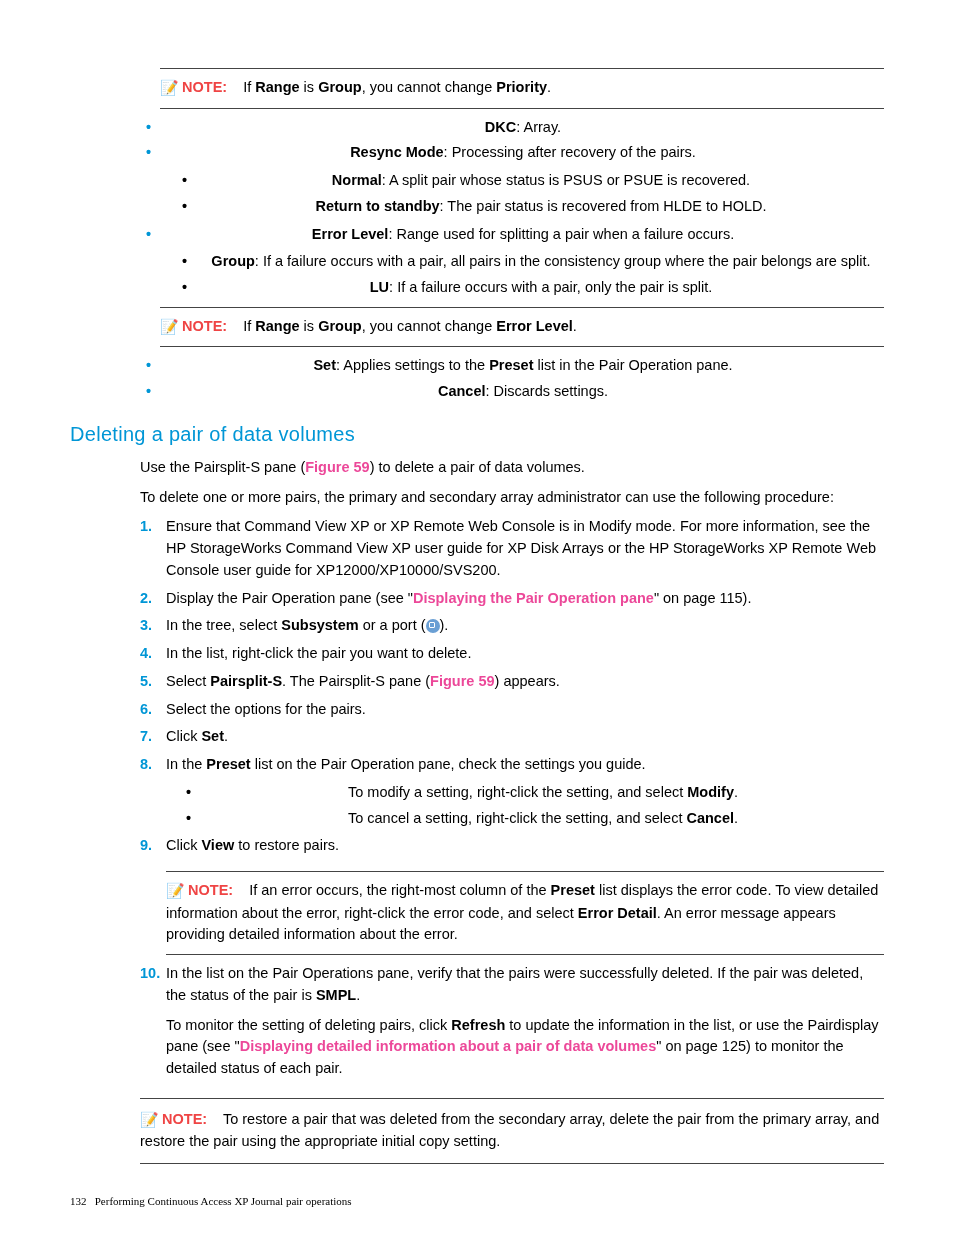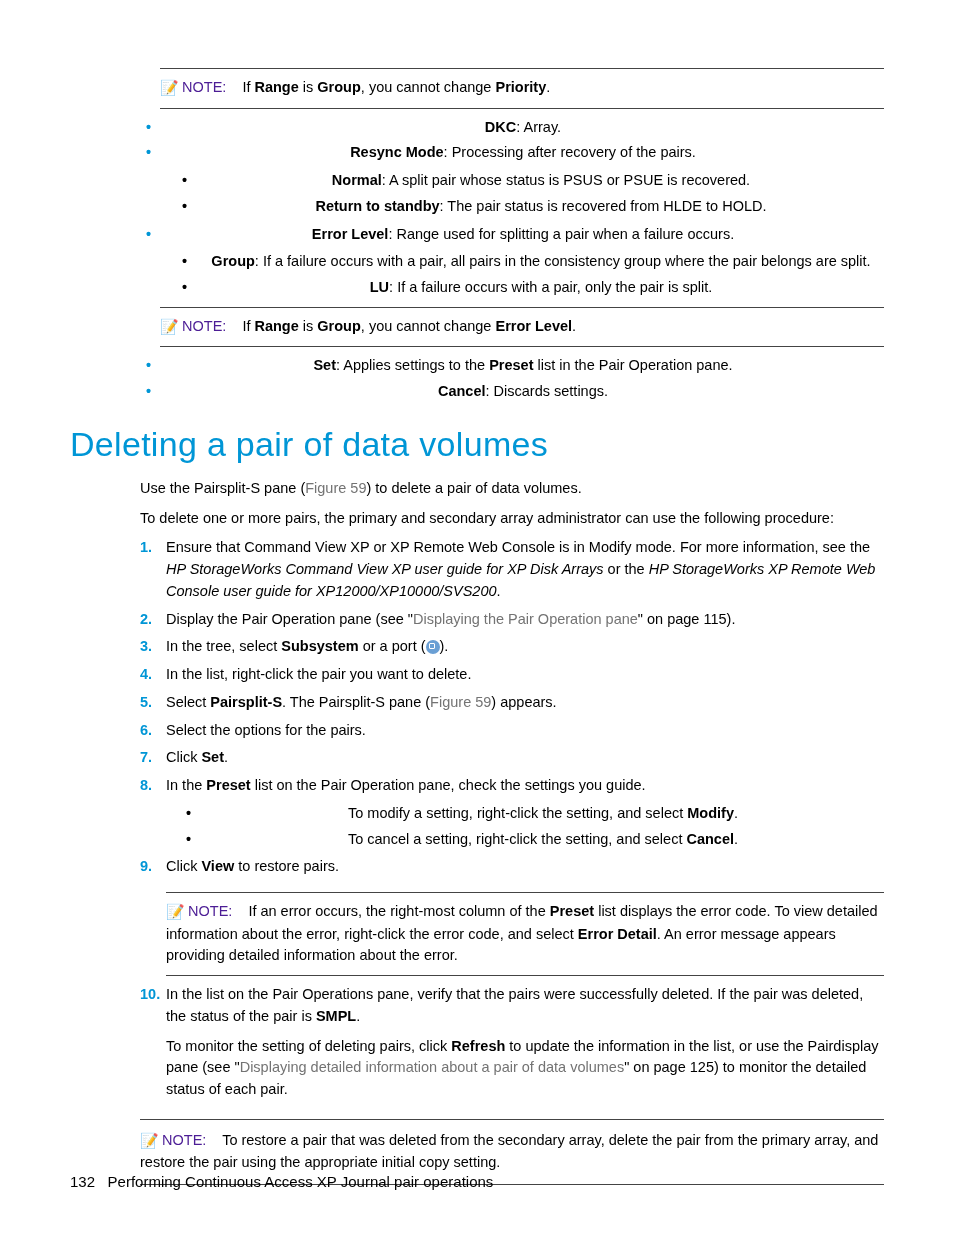--- a/index.html
+++ b/index.html
@@ -36,22 +36,22 @@
     margin: 6px 0;
   }
   .note-icon {
     display: inline-block;
     vertical-align: top;
     width: 18px;
     font-size: 15px;
     color: #333;
   }
   .note-label {
-    font-weight: normal;
-    color: #4c1d95;
+    font-weight: bold;
+    color: #ef4444;
     margin-right: 12px;
   }
   .note-text {
     display: inline;
   }
   .bullet-list {
     list-style: none;
     margin: 6px 0;
   }
   .bullet-list > li {
@@ -67,23 +67,23 @@
     color: #0096d6;
     font-weight: bold;
   }
   .bullet-list.nested > li::before {
     color: #000;
   }
   .bullet-list.nested {
     margin-left: 14px;
   }
   .bold { font-weight: bold; margin-top: 20px; }
-  .italic { font-style: italic; }
+  .italic { }
   .heading {
-    font-size: 34px;
+    font-size: 20px;
     color: #0096d6;
     font-weight: normal;
     margin: 16px 0 8px -70px;
     font-family: Arial, sans-serif;
     letter-spacing: 0.3px;
   }
   .para {
     margin: 8px 0;
   }
   .ol {
@@ -100,43 +100,44 @@
   .ol > li::before {
     content: counter(item) ".";
     position: absolute;
     left: 0;
     font-weight: bold;
     color: #0096d6;
   }
   .ol > li.num10::before {
     content: "10.";
   }
-  .link { color: #737373; }
+  .link { color: #ec4899; font-weight: bold; }
   .port-icon {
     display: inline-block;
     width: 14px;
     height: 14px;
     border-radius: 50%;
     background: #6a9fd4;
     vertical-align: middle;
     position: relative;
   }
   .port-icon::after {
     content: "";
     position: absolute;
     top: 3px; left: 3px;
     width: 4px; height: 4px;
     border: 1px solid #fff;
     border-radius: 1px;
   }
   .footer {
     position: absolute;
-    bottom: 42px;
+    bottom: 26px;
     left: 70px;
-    font-size: 15px;
+    font-size: 11px;
+    font-family: Liberation Serif, serif;
   }
   .sub-para {
     margin-top: 8px;
   }
 </style>
 </head>
 <body>
 
 <div class="page">
   <div class="content">

